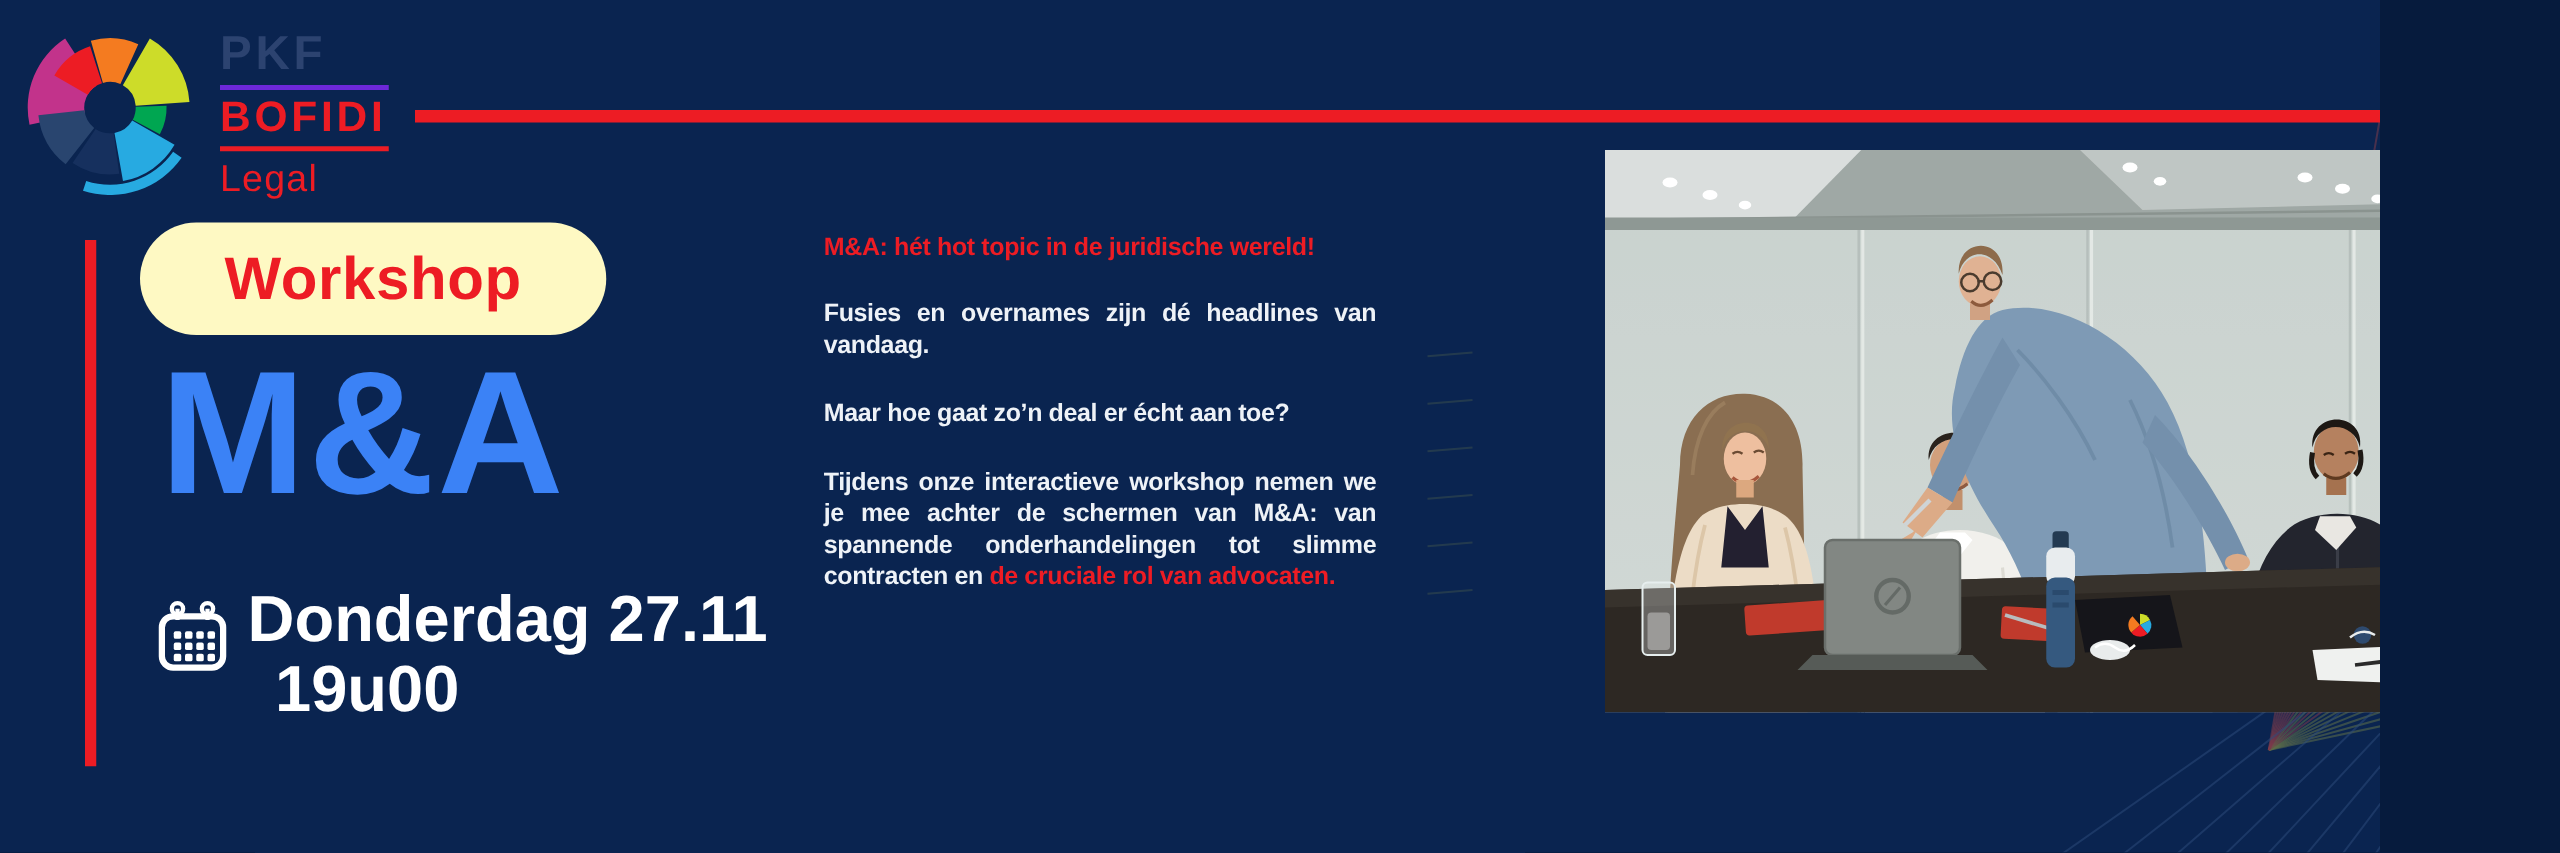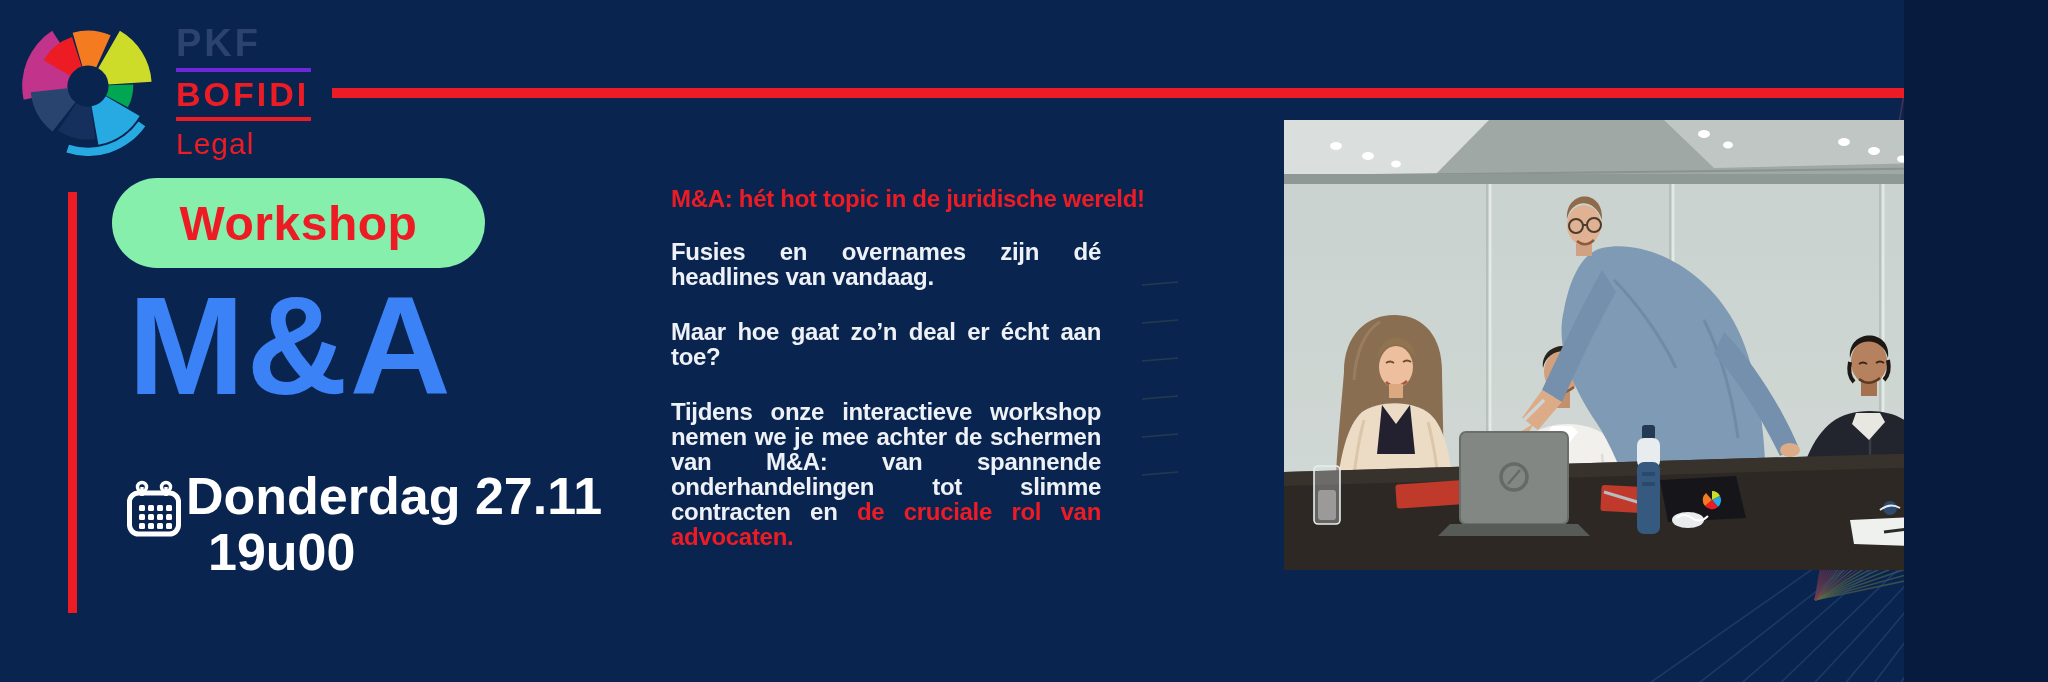--- a/index.html
+++ b/index.html
@@ -25,40 +25,40 @@
   }
   .logo-legal{color:#ed1c24;font-size:30px;letter-spacing:1px;line-height:1;margin-top:8px;}
 
   
   .topline{position:absolute;left:332px;top:88px;width:1666px;height:10px;background:#ed1c24;}
   .vline{position:absolute;left:68px;top:192px;width:9px;height:421px;background:#ed1c24;}
 
   
   .pill{
     position:absolute;left:112px;top:178px;width:373px;height:90px;border-radius:46px;
-    background:#86efac;display:flex;align-items:center;justify-content:center;
+    background:#fef9c3;display:flex;align-items:center;justify-content:center;
   }
   .pill span{color:#ed1c24;font-size:48px;font-weight:bold;letter-spacing:0.5px;}
 
   
   .title{
     position:absolute;left:128px;top:276px;color:#3b82f6;
     font-size:140px;font-weight:bold;line-height:1;letter-spacing:2px;
   }
 
   
   .schedule{position:absolute;left:126px;top:468px;display:flex;align-items:flex-start;}
   .cal{width:56px;height:60px;margin-top:10px;flex:none;}
-  .when{margin-left:4px;color:#ffffff;font-size:52px;font-weight:bold;line-height:56px;}
+  .when{margin-left:16px;color:#ffffff;font-size:52px;font-weight:bold;line-height:56px;}
   .when .time{margin-left:22px;}
 
   
   .copy{position:absolute;left:655px;top:186px;width:446px;}
   .copy p{
-    margin:0 0 30px 16px;color:#eef2f7;font-size:24px;line-height:25px;
+    margin:0 0 30px 4px;color:#eef2f7;font-size:20px;line-height:25px;
     font-weight:bold;text-align:justify;letter-spacing:-0.3px;
   }
   .copy p.head{color:#ed1c24;white-space:nowrap;text-align:left;margin-bottom:28px;}
   .copy .red{color:#ed1c24;}
 
   
   .photo{position:absolute;left:1284px;top:120px;width:678px;height:450px;overflow:hidden;}
 </style>
 </head>
 <body>

